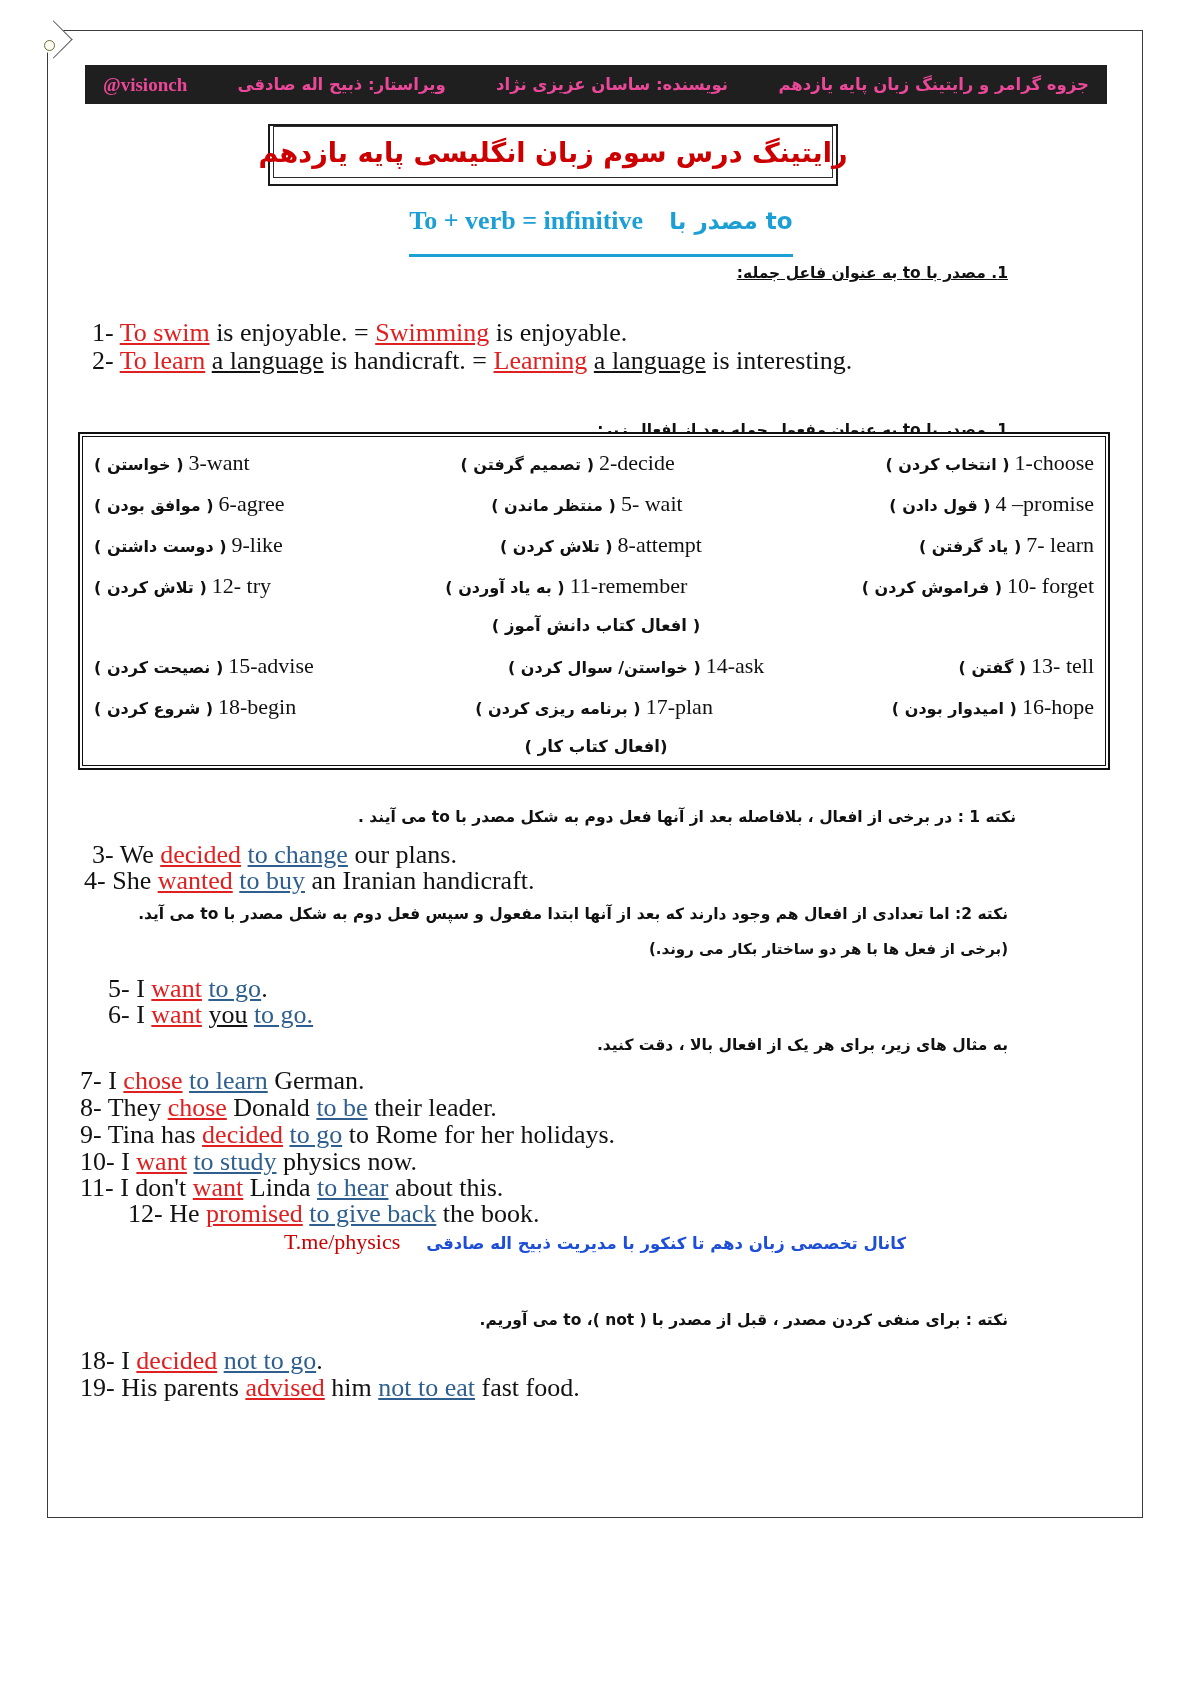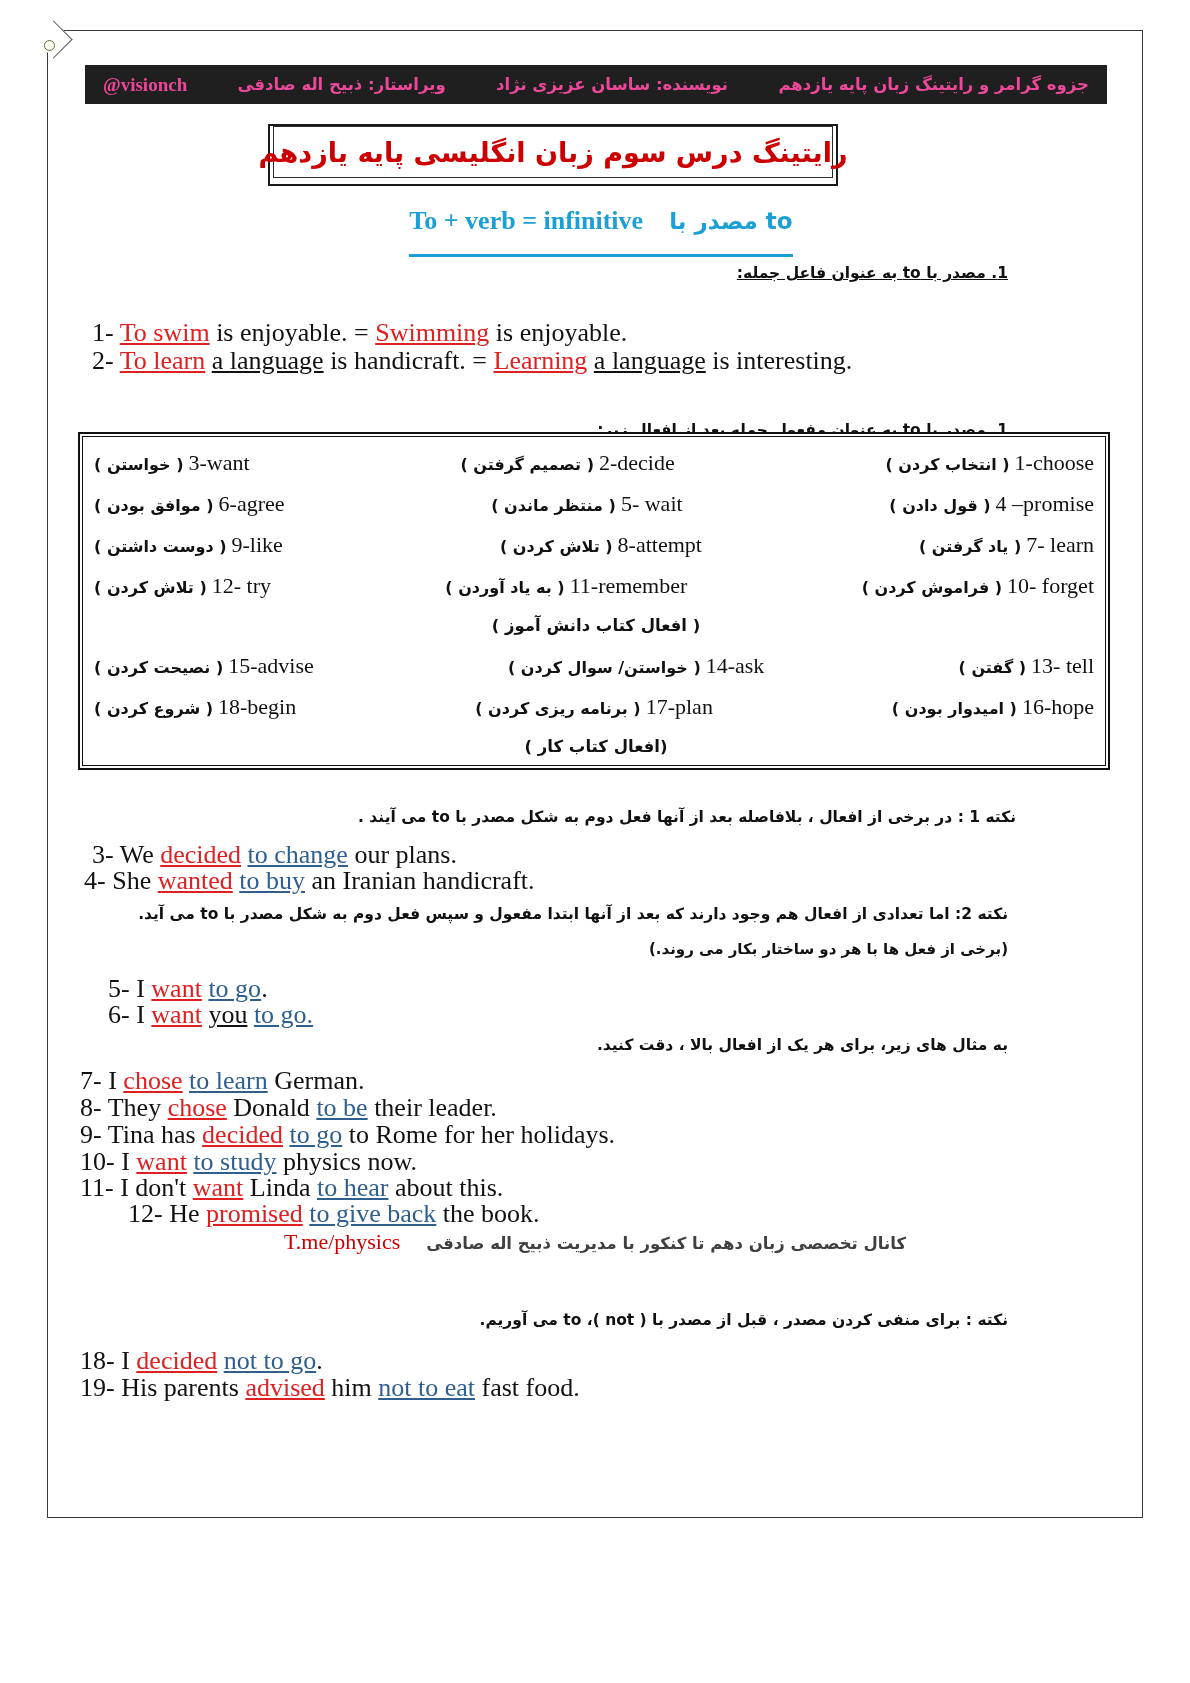--- a/index.html
+++ b/index.html
@@ -238,21 +238,21 @@
   .telegram-line {
     position: absolute;
     left: 0;
     top: 1229px;
     width: 1190px;
     text-align: center;
     direction: rtl;
     white-space: nowrap;
   }
   .telegram-fa {
-    color: #404040;
+    color: #1d4ed8;
     font-family: "DejaVu Sans", "Liberation Sans", sans-serif;
     font-weight: bold;
     font-size: 16.5px;
   }
   .telegram-en {
     color: #cc0000;
     font-family: "Liberation Serif", serif;
     font-size: 22px;
     direction: ltr;
     margin-right: 22px;

